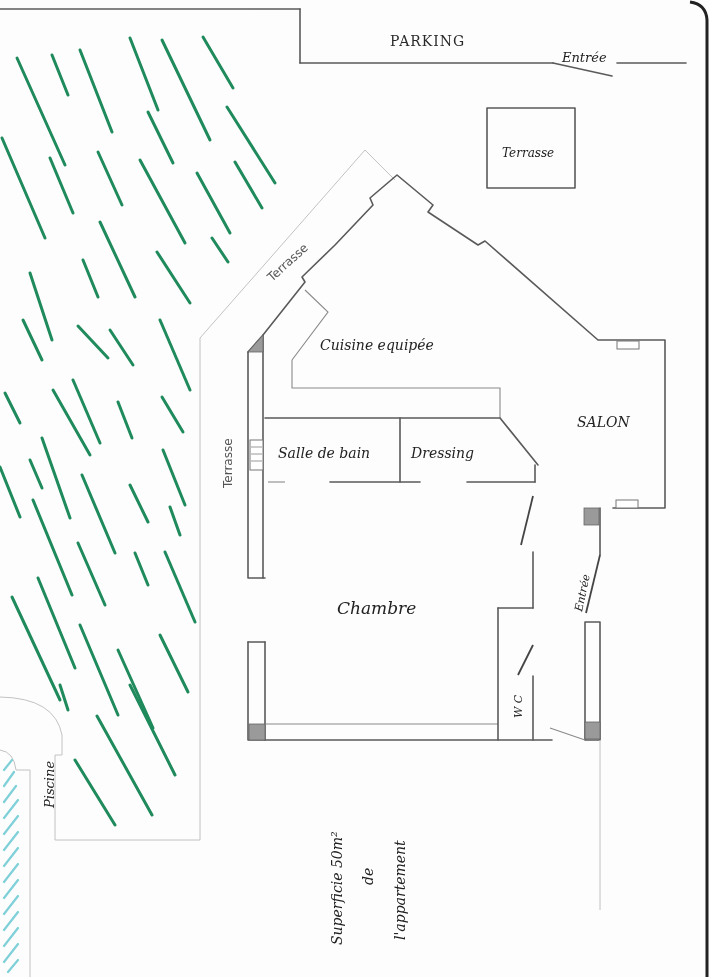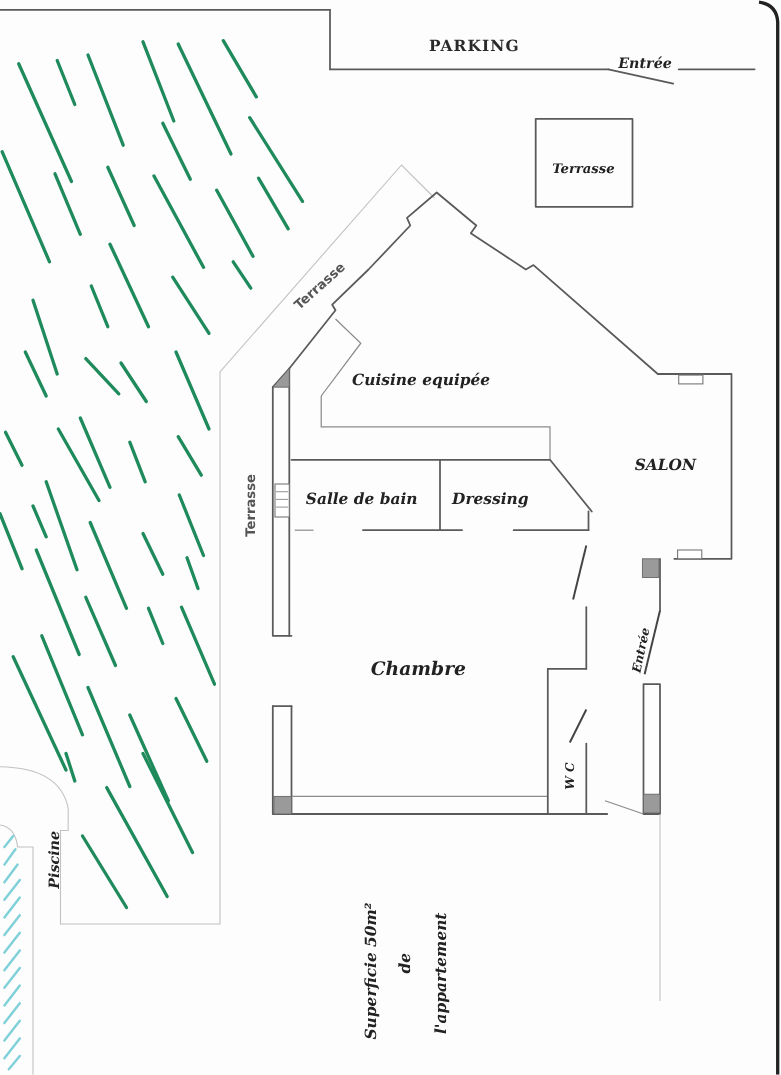--- a/index.html
+++ b/index.html
@@ -1,17 +1,17 @@
 <!DOCTYPE html>
 <html><head>
   <meta charset="utf-8">
   <style>
     html, body { margin: 0; padding: 0; background: #ffffff; }
     body { width: 710px; height: 977px; overflow: hidden; position: relative; }
-    .sheet { position: absolute; left: 0; top: 0; width: 710px; height: 977px; background: #fdfdfd; font-weight: bold; }
+    .sheet { position: absolute; left: 0; top: 0; width: 710px; height: 977px; background: #fdfdfd; }
     svg { position: absolute; left: 0; top: 0; }
     .lbl { font-family: "DejaVu Serif", serif; fill: #2a2a2a; }
     .lbl-hand { font-family: "DejaVu Serif", serif; font-style: italic; fill: #222; }
     .lbl-faint { font-family: "DejaVu Sans", sans-serif; fill: #555; }
     .wall { stroke: #5a5a5a; stroke-width: 1.6; fill: none; stroke-linecap: round; stroke-linejoin: round; }
     .wall-thin { stroke: #8a8a8a; stroke-width: 1.1; fill: none; }
     .wall-faint { stroke: #c2c2c2; stroke-width: 1; fill: none; }
     .grass { stroke: #1f8a5c; stroke-width: 3; stroke-linecap: round; fill: none; }
     .pool { stroke: #7fd0d8; stroke-width: 2.2; stroke-linecap: round; fill: none; }
     .pillar { fill: #9a9a9a; stroke: #666; stroke-width: 0.8; }

